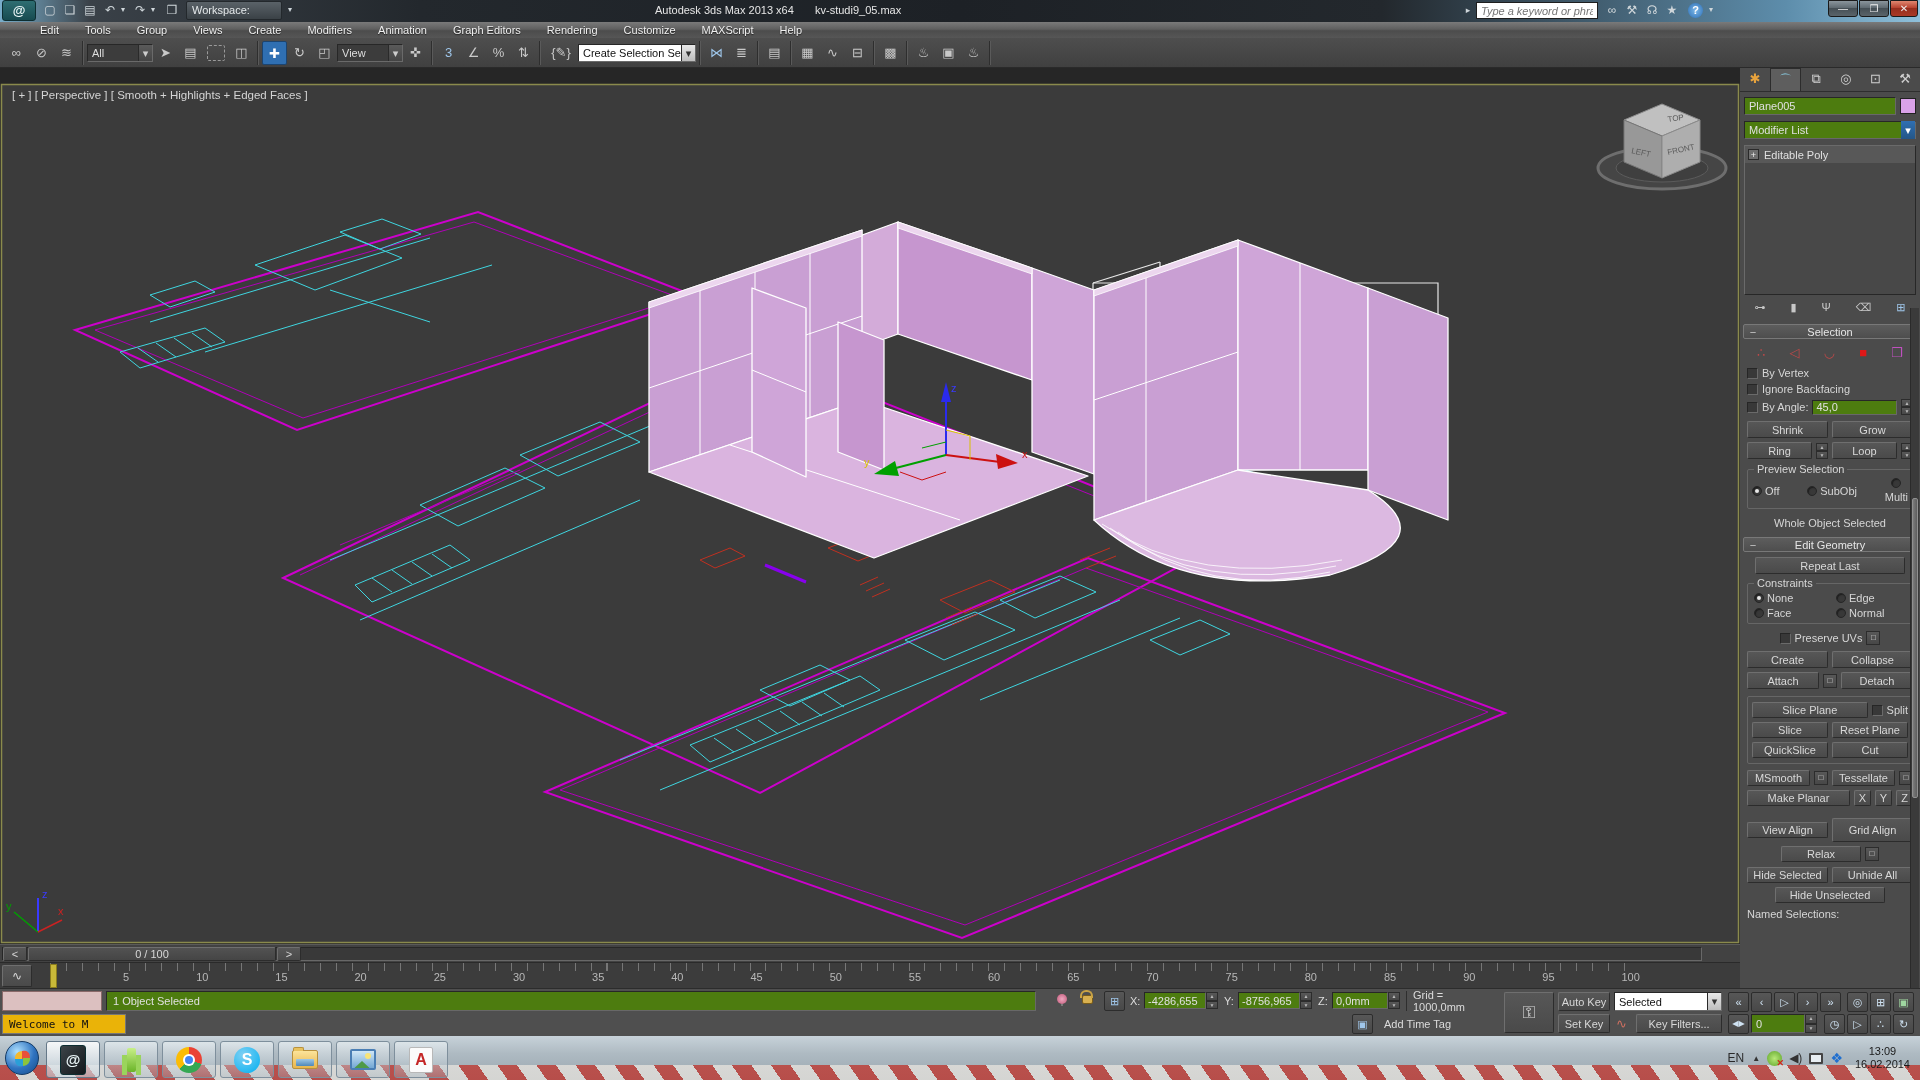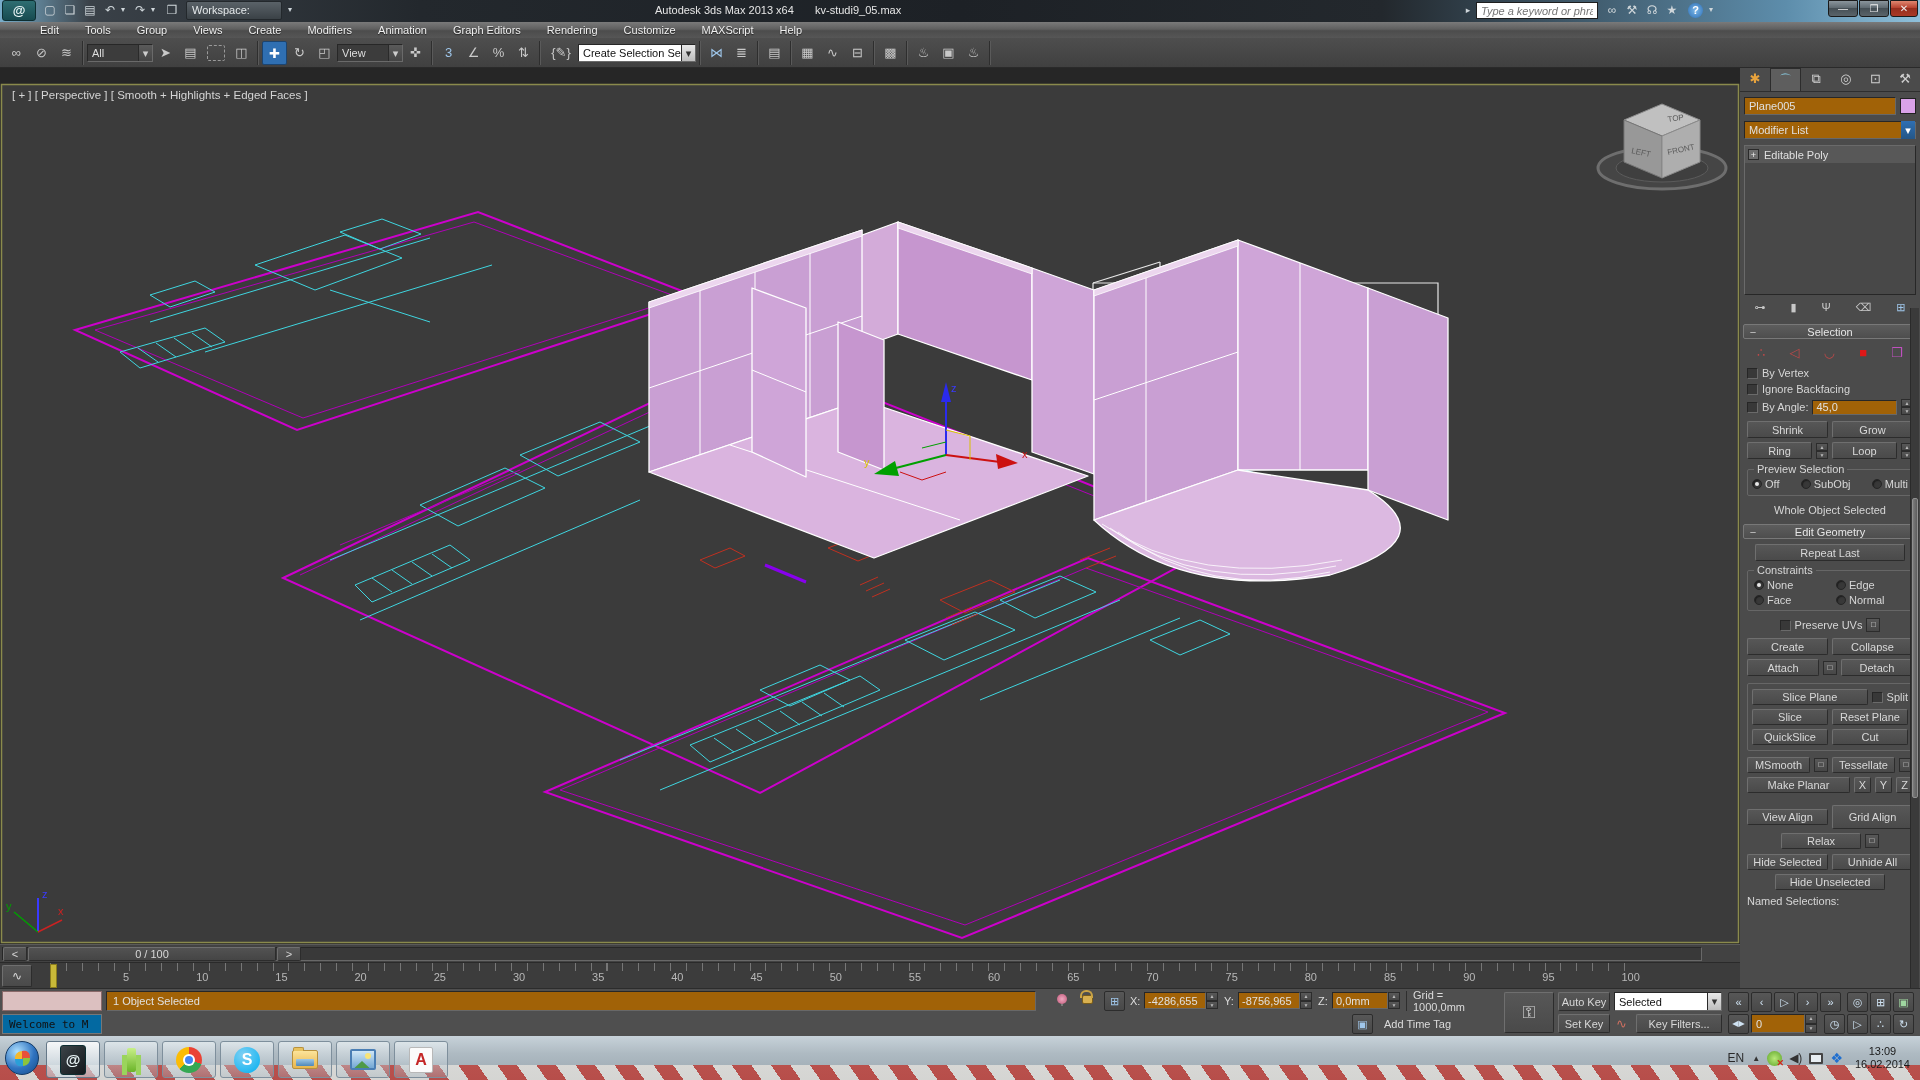--- a/index.html
+++ b/index.html
@@ -30,21 +30,21 @@
   .combo.dark  { background:#3c3c3c; color:#ddd; }
   .combo.light { background:#fff; color:#111; }
   .combo.light .arr { background:linear-gradient(#e8e8e8,#bdbdbd); color:#333; }
   
   #vpwrap { left:0; top:68px; width:1740px; height:876px; background:#262626; }
   
   #panel { left:1740px; top:68px; width:180px; height:920px; background:#4b4b4b; color:#d6d6d6; }
   .ptabs { display:flex; height:24px; border-bottom:1px solid #2e2e2e; }
   .ptab { flex:1; text-align:center; line-height:22px; font-size:13px; color:#cfcfcf; }
   .ptab.sel { background:#5e5e5e; border:1px solid #2c2c2c; border-bottom:none; color:#8fd8f0; }
-  .sunken { background:#a16207; border:1px solid #272727; border-bottom-color:#686868; border-right-color:#686868; color:#e0e0e0; }
+  .sunken { background:#4d7c0f; border:1px solid #272727; border-bottom-color:#686868; border-right-color:#686868; color:#e0e0e0; }
   .btn3d { background:linear-gradient(#575757,#4a4a4a); border:1px solid #6f6f6f; border-bottom-color:#2c2c2c; border-right-color:#2c2c2c;
     color:#d8d8d8; text-align:center; display:flex; align-items:center; justify-content:center; border-radius:2px; cursor:default; }
   .rtitle { height:15px; background:linear-gradient(#5d5d5d,#4e4e4e); border:1px solid #787878; border-radius:2px;
     display:flex; align-items:center; color:#e6e6e6; margin:2px 3px; }
   .rtitle .minus { width:18px; text-align:center; color:#ccc; }
   .rtitle .cap { flex:1; text-align:center; margin-right:18px; }
   .chk { width:11px; height:11px; background:#383838; border:1px solid #262626; border-bottom-color:#6a6a6a; border-right-color:#6a6a6a; display:inline-block; flex:none; }
   .radio { width:10px; height:10px; border-radius:50%; background:#383838; border:1px solid #262626; box-shadow:inset 1px 1px 1px #1e1e1e; display:inline-block; position:relative; flex:none; }
   .radio.on::after { content:""; position:absolute; left:2px; top:2px; width:4px; height:4px; border-radius:50%; background:#e8e8e8; }
   .spin { width:12px; height:16px; display:flex; flex-direction:column; flex:none; }
@@ -414,21 +414,21 @@
       <span class="leg">Preview Selection</span>
       <div class="row" style="justify-content:space-between;">
         <span class="row" style="gap:3px;">
             <span class="radio on"></span>
             <span>Off</span>
           </span>
         <span class="row" style="gap:3px;">
             <span class="radio"></span>
             <span>SubObj</span>
           </span>
-        <span class="row" style="gap:3px;">
+        <span class="row" style="gap:3px;flex-direction:column;">
             <span class="radio"></span>
             <span>Multi</span>
           </span>
       </div>
     </div>
     <div style="text-align:center;margin-top:8px;">Whole Object Selected</div>
   </div>
 
   <div class="rtitle" style="margin-top:6px;">
     <span class="minus">−</span>
@@ -608,21 +608,21 @@
       <span>90</span>
         <span>95</span>
         <span>100</span>
     </div>
   </div>
   <div class="abs" style="left:50px;top:1px;width:7px;height:24px;background:#c8b838;border:1px solid #8a7c1e;"></div>
 </div>
 
 <div id="statusbar" class="abs">
   <div class="sfield" style="left:2px;top:2px;width:100px;background:#dcc0c0;border:1px solid #8a6a6a;"></div>
-  <div class="sfield" style="left:2px;top:25px;width:100px;background:#0369a1;border:1px solid #777;color:#111;font-family:'DejaVu Sans Mono',monospace;font-size:11px;white-space:nowrap;overflow:hidden;">
+  <div class="sfield" style="left:2px;top:25px;width:124px;background:#eab308;border:1px solid #777;color:#111;font-family:'DejaVu Sans Mono',monospace;font-size:11px;white-space:nowrap;overflow:hidden;">
       <span>Welcome to M</span>
     </div>
   <div class="sfield sunken" style="left:106px;top:2px;width:930px;">
       <span>1 Object Selected</span>
     </div>
 
   <span class="abs" style="left:1057px;top:5px;width:10px;height:10px;border-radius:50%;background:radial-gradient(#f0a8c0,#c05878);box-shadow:0 6px 0 -4px #888;"></span>
   <span class="abs" style="left:1082px;top:6px;width:11px;height:9px;background:#d8b050;border-radius:2px;border:1px solid #7a5c18;"></span>
   <span class="abs" style="left:1080px;top:1px;width:13px;height:8px;border:2px solid #caa344;border-bottom:none;border-radius:6px 6px 0 0;"></span>
   <div class="abs navbtn" style="left:1104px;top:2px;color:#9fc6ea;">⊞</div>

